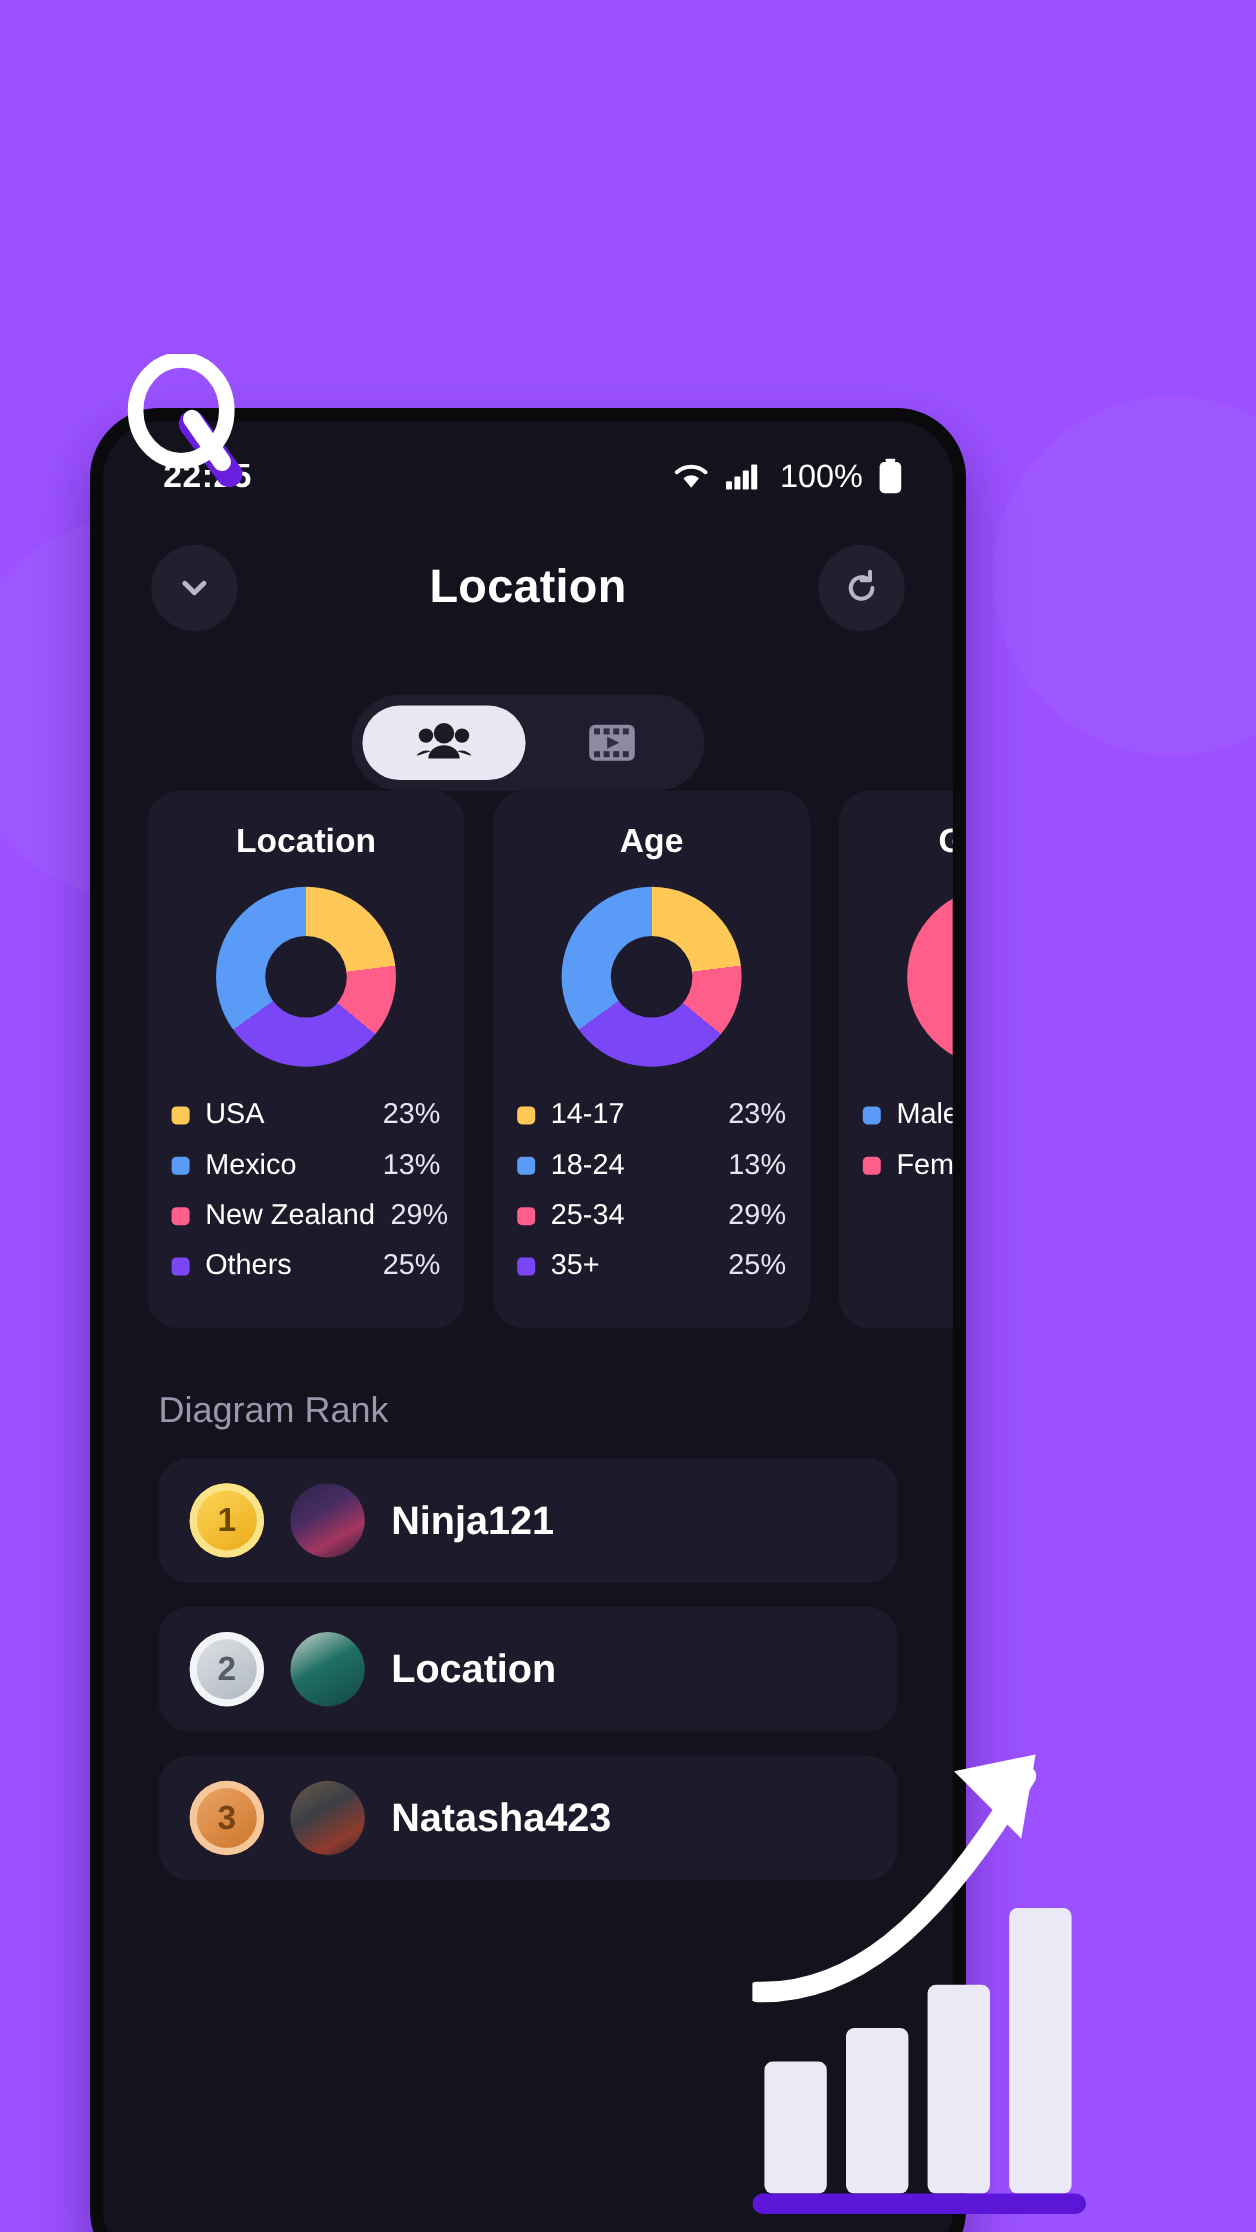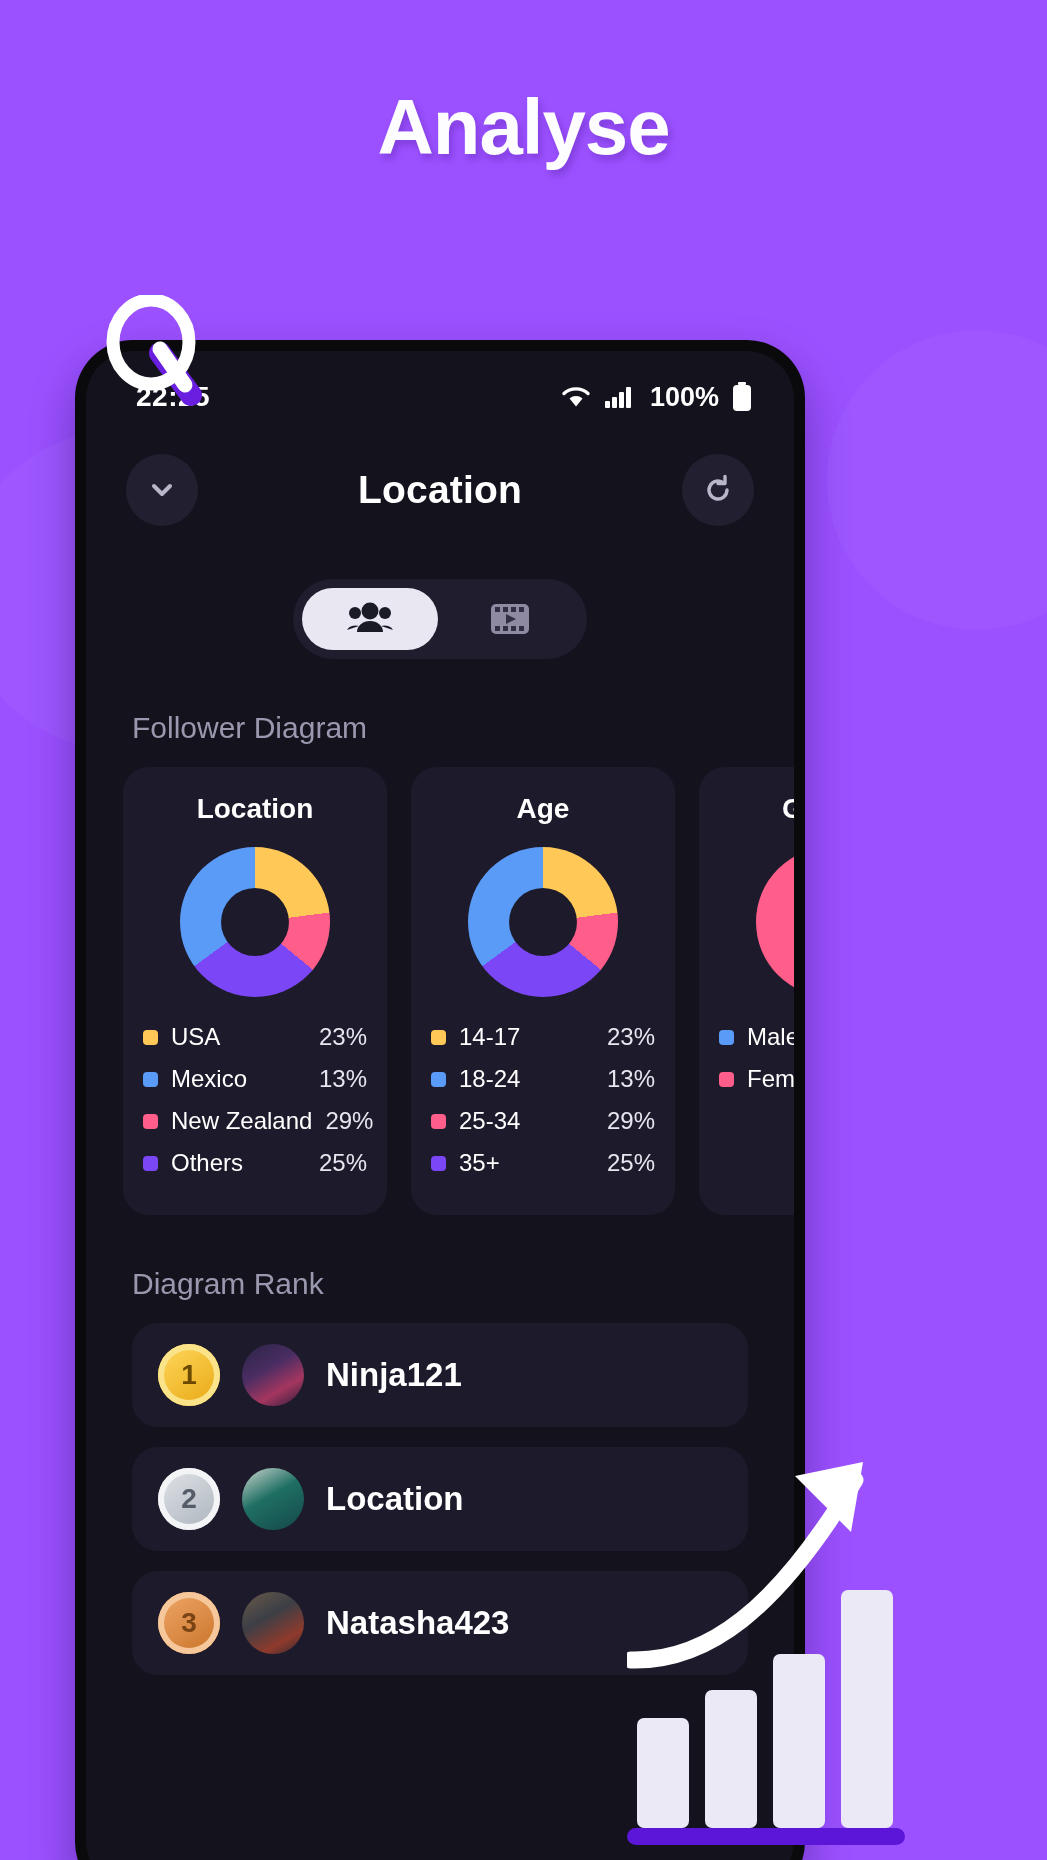--- a/index.html
+++ b/index.html
@@ -57,21 +57,21 @@
 
   
   .statusbar {
     height:74px; display:flex; align-items:center;
     justify-content:space-between;
     padding:18px 42px 0 50px;
     color:#fff;
   }
   .sb-time { font-size:28px; font-weight:bold; letter-spacing:.5px; }
   .sb-right { display:flex; align-items:center; gap:13px; }
-  .sb-pct { font-size:27px; font-weight:bold; margin-left:3px; }
+  .sb-pct { font-size:27px; font-weight:normal; margin-left:3px; }
 
   
   .appbar {
     height:130px; display:flex; align-items:center;
     justify-content:space-between; padding:0 40px;
   }
   .round-btn {
     width:72px; height:72px; border-radius:50%;
     background:#221f31;
     display:flex; align-items:center; justify-content:center;
@@ -159,21 +159,20 @@
   .deco { position:absolute; right:0; bottom:0; width:420px; height:420px; z-index:20; pointer-events:none; }
   .magnifier { position:absolute; left:105px; top:295px; z-index:30; pointer-events:none; }
 </style>
 </head>
 <body>
 
 <div class="bg-blob blob-1"></div>
 <div class="bg-blob blob-2"></div>
 
 <div class="promo">
-  <div class="promo-title">Analyse</div>
 </div>
 
 <svg class="magnifier" width="110" height="125" viewBox="0 0 110 125">
   <line x1="55" y1="58" x2="86" y2="100" stroke="#6A1FE0" stroke-width="22" stroke-linecap="round"></line>
   <line x1="55" y1="54" x2="80" y2="90" stroke="#ffffff" stroke-width="15" stroke-linecap="round"></line>
   <ellipse cx="46" cy="47" rx="38" ry="42" fill="none" stroke="#ffffff" stroke-width="13"></ellipse>
 </svg>
 
 <div class="phone">
   <div class="screen">
@@ -236,21 +235,20 @@
             <rect x="6" y="25" width="5" height="5" fill="#312e44"></rect>
             <rect x="14" y="25" width="5" height="5" fill="#312e44"></rect>
             <rect x="22" y="25" width="5" height="5" fill="#312e44"></rect>
             <rect x="30" y="25" width="5" height="5" fill="#312e44"></rect>
             <path d="M17 13 L27 18 L17 23 Z" fill="#312e44"></path>
           </svg>
         </div>
       </div>
     </div>
 
-    <div class="section-title">Follower Diagram</div>
 
     <div class="cards-row">
 
       <div class="diag-card">
         <div class="card-title">Location</div>
         <div class="donut-wrap">
           <div class="donut" style="background:conic-gradient(#FFC857 0 23%,#FF5E8A 23% 36%,#7B46F5 36% 65%,#5B9BF8 65% 100%);"></div>
         </div>
         <div class="legend-row">
           <span class="legend-dot" style="background:#FFC857"></span>

